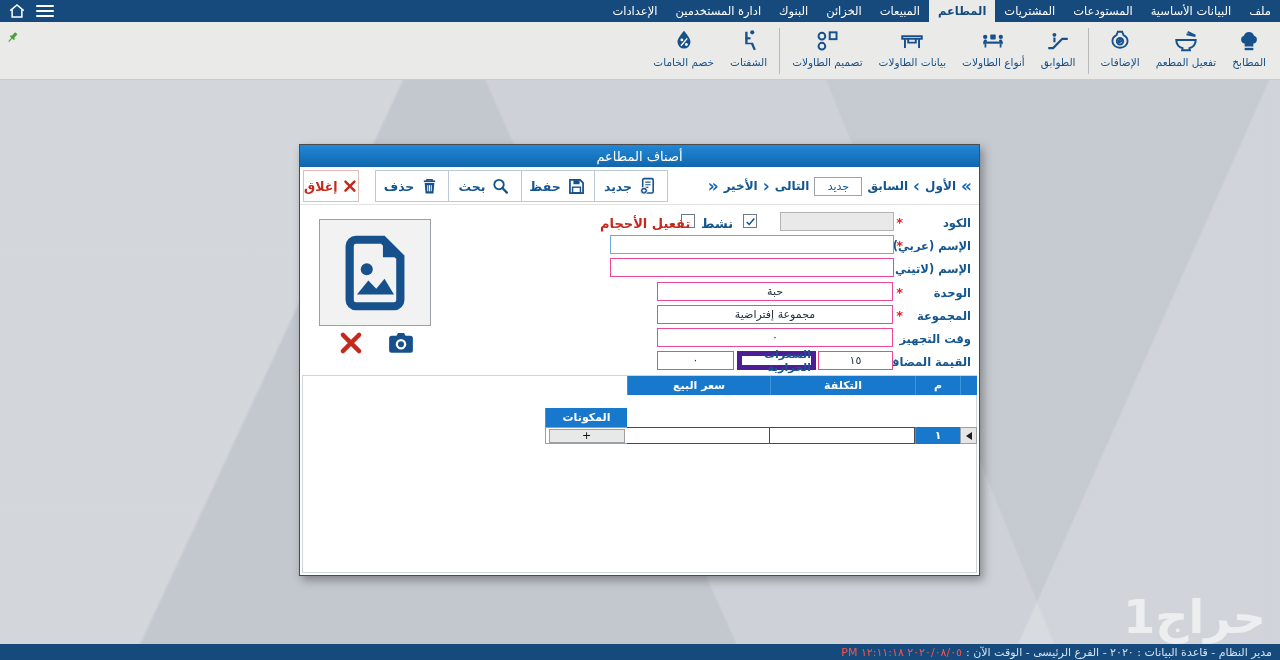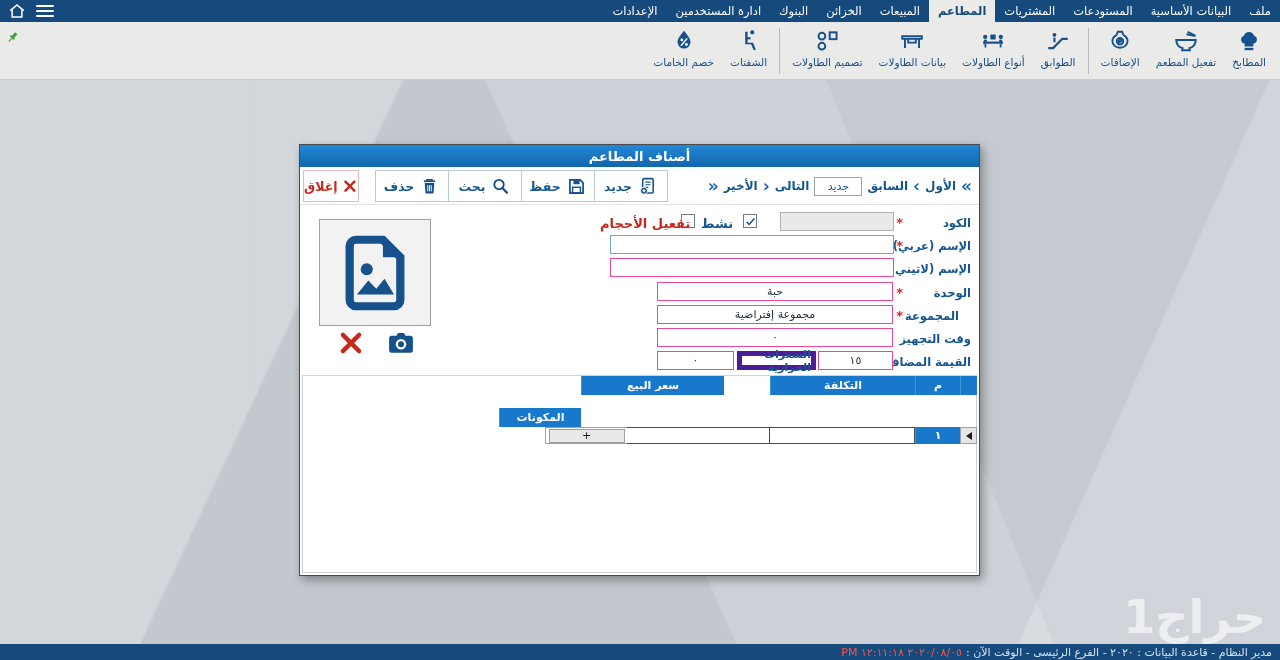--- a/index.html
+++ b/index.html
@@ -33,21 +33,21 @@
       linear-gradient(66deg, rgba(98,106,120,.10) 0 48%, rgba(98,106,120,0) 48.2%),
       linear-gradient(248deg, rgba(98,106,120,.08) 0 30%, rgba(98,106,120,0) 30.2%),
       #ced2d8; }
   .watermark { position:absolute; right:14px; bottom:0px; font-size:46px; font-weight:bold;
     color:#eef0f2; opacity:.95; direction:rtl; letter-spacing:1px; }
 
   
   .dialog { position:absolute; left:299px; top:64px; width:681px; height:432px; background:#fff;
     border:1px solid #4b4b4b; box-shadow:3px 4px 9px rgba(0,0,0,.35); }
   .dlg-title { height:22px; background:linear-gradient(#2younger188d8,#1166ab);
-    background:linear-gradient(#2188d8,#1166ab); color:#fff; font-weight:bold; font-size:13px;
+    background:linear-gradient(#2188d8,#1166ab); color:#fff; font-weight:normal; font-size:13px;
     display:flex; align-items:center; justify-content:center; direction:rtl; }
   .dlg-toolbar { position:relative; height:38px; background:#fff; border-bottom:1px solid #e3e3e3; }
 
   .nav { position:absolute; right:7px; top:0; height:38px; display:flex; direction:rtl;
     align-items:center; gap:5px; color:#14568f; font-size:12px; font-weight:bold; }
   .nav .chev { font-size:17px; font-weight:bold; color:#1266b4; line-height:1; cursor:pointer; }
   .nav .navlbl { cursor:pointer; }
   .nav input { width:48px; height:19px; border:1px solid #9aa4ad; text-align:center;
     font-size:11px; color:#14568f; font-family:inherit; }
 
@@ -299,21 +299,21 @@
       <span class="abs req" style="right:76px; top:93px;">*</span>
       <input class="abs tinput lt focusblue" style="left: 310px; top: 90px; width: 284px;" value="">
 
       <span class="abs flabel" style="right:8px; top:117px;">الإسم (لاتيني)</span>
       <input class="abs tinput lt" style="left: 310px; top: 113px; width: 284px;" value="">
 
       <span class="abs flabel" style="right:8px; top:141px;">الوحدة</span>
       <span class="abs req" style="right:76px; top:140px;">*</span>
       <input class="abs tinput" style="left: 357px; top: 137px; width: 236px;" value="حبة">
 
-      <span class="abs flabel" style="right:20px; top:164px;margin-left:8px;">المجموعة</span>
+      <span class="abs flabel" style="right:8px; top:164px;margin-left:8px;">المجموعة</span>
       <span class="abs req" style="right:76px; top:163px;">*</span>
       <input class="abs tinput" style="left: 357px; top: 160px; width: 236px;" value="مجموعة إفتراضية">
 
       <span class="abs flabel" style="right:8px; top:187px;">وقت التجهيز</span>
       <input class="abs tinput" style="left: 357px; top: 183px; width: 236px;" value="٠">
 
       <span class="abs flabel" style="right:8px; top:210px;">القيمة المضافة</span>
       <input class="abs tinput" style="left: 518px; top: 206px; width: 75px;" value="١٥">
       <div class="abs lblbox" style="left:437px; top:206px; width:79px;">السعرات الحرارية</div>
       <input class="abs tinput" style="left: 357px; top: 206px; width: 77px;" value="٠">
@@ -334,21 +334,21 @@
         <rect x="2.5" y="6.2" width="19" height="13.5" rx="2" fill="#17518c"></rect>
         <circle cx="12" cy="13" r="4.2" fill="#fff"></circle>
           <circle cx="12" cy="13" r="2.4" fill="#17518c"></circle>
       </svg>
 
       <div class="abs grid-panel"></div>
       <div class="abs dtable">
         <div class="trow">
           <div class="hc" style="width:17px;"></div>
           <div class="hc" style="width:45px;">م</div>
-          <div class="hc" style="width:145px;margin-left:46px;">التكلفة</div>
+          <div class="hc" style="width:145px;">التكلفة</div>
           <div class="hc" style="width:143px;">سعر البيع</div>
           <div class="hc" style="width:82px;margin-top:32px;">المكونات</div>
         </div>
         <div class="trow">
           <div class="cell marker" style="width:17px;">
               <span class="tri"></span>
             </div>
           <div class="cell numcell" style="width:45px;">١</div>
           <div class="cell editcell" style="width:145px;"></div>
           <div class="cell editcell" style="width:143px;"></div>

